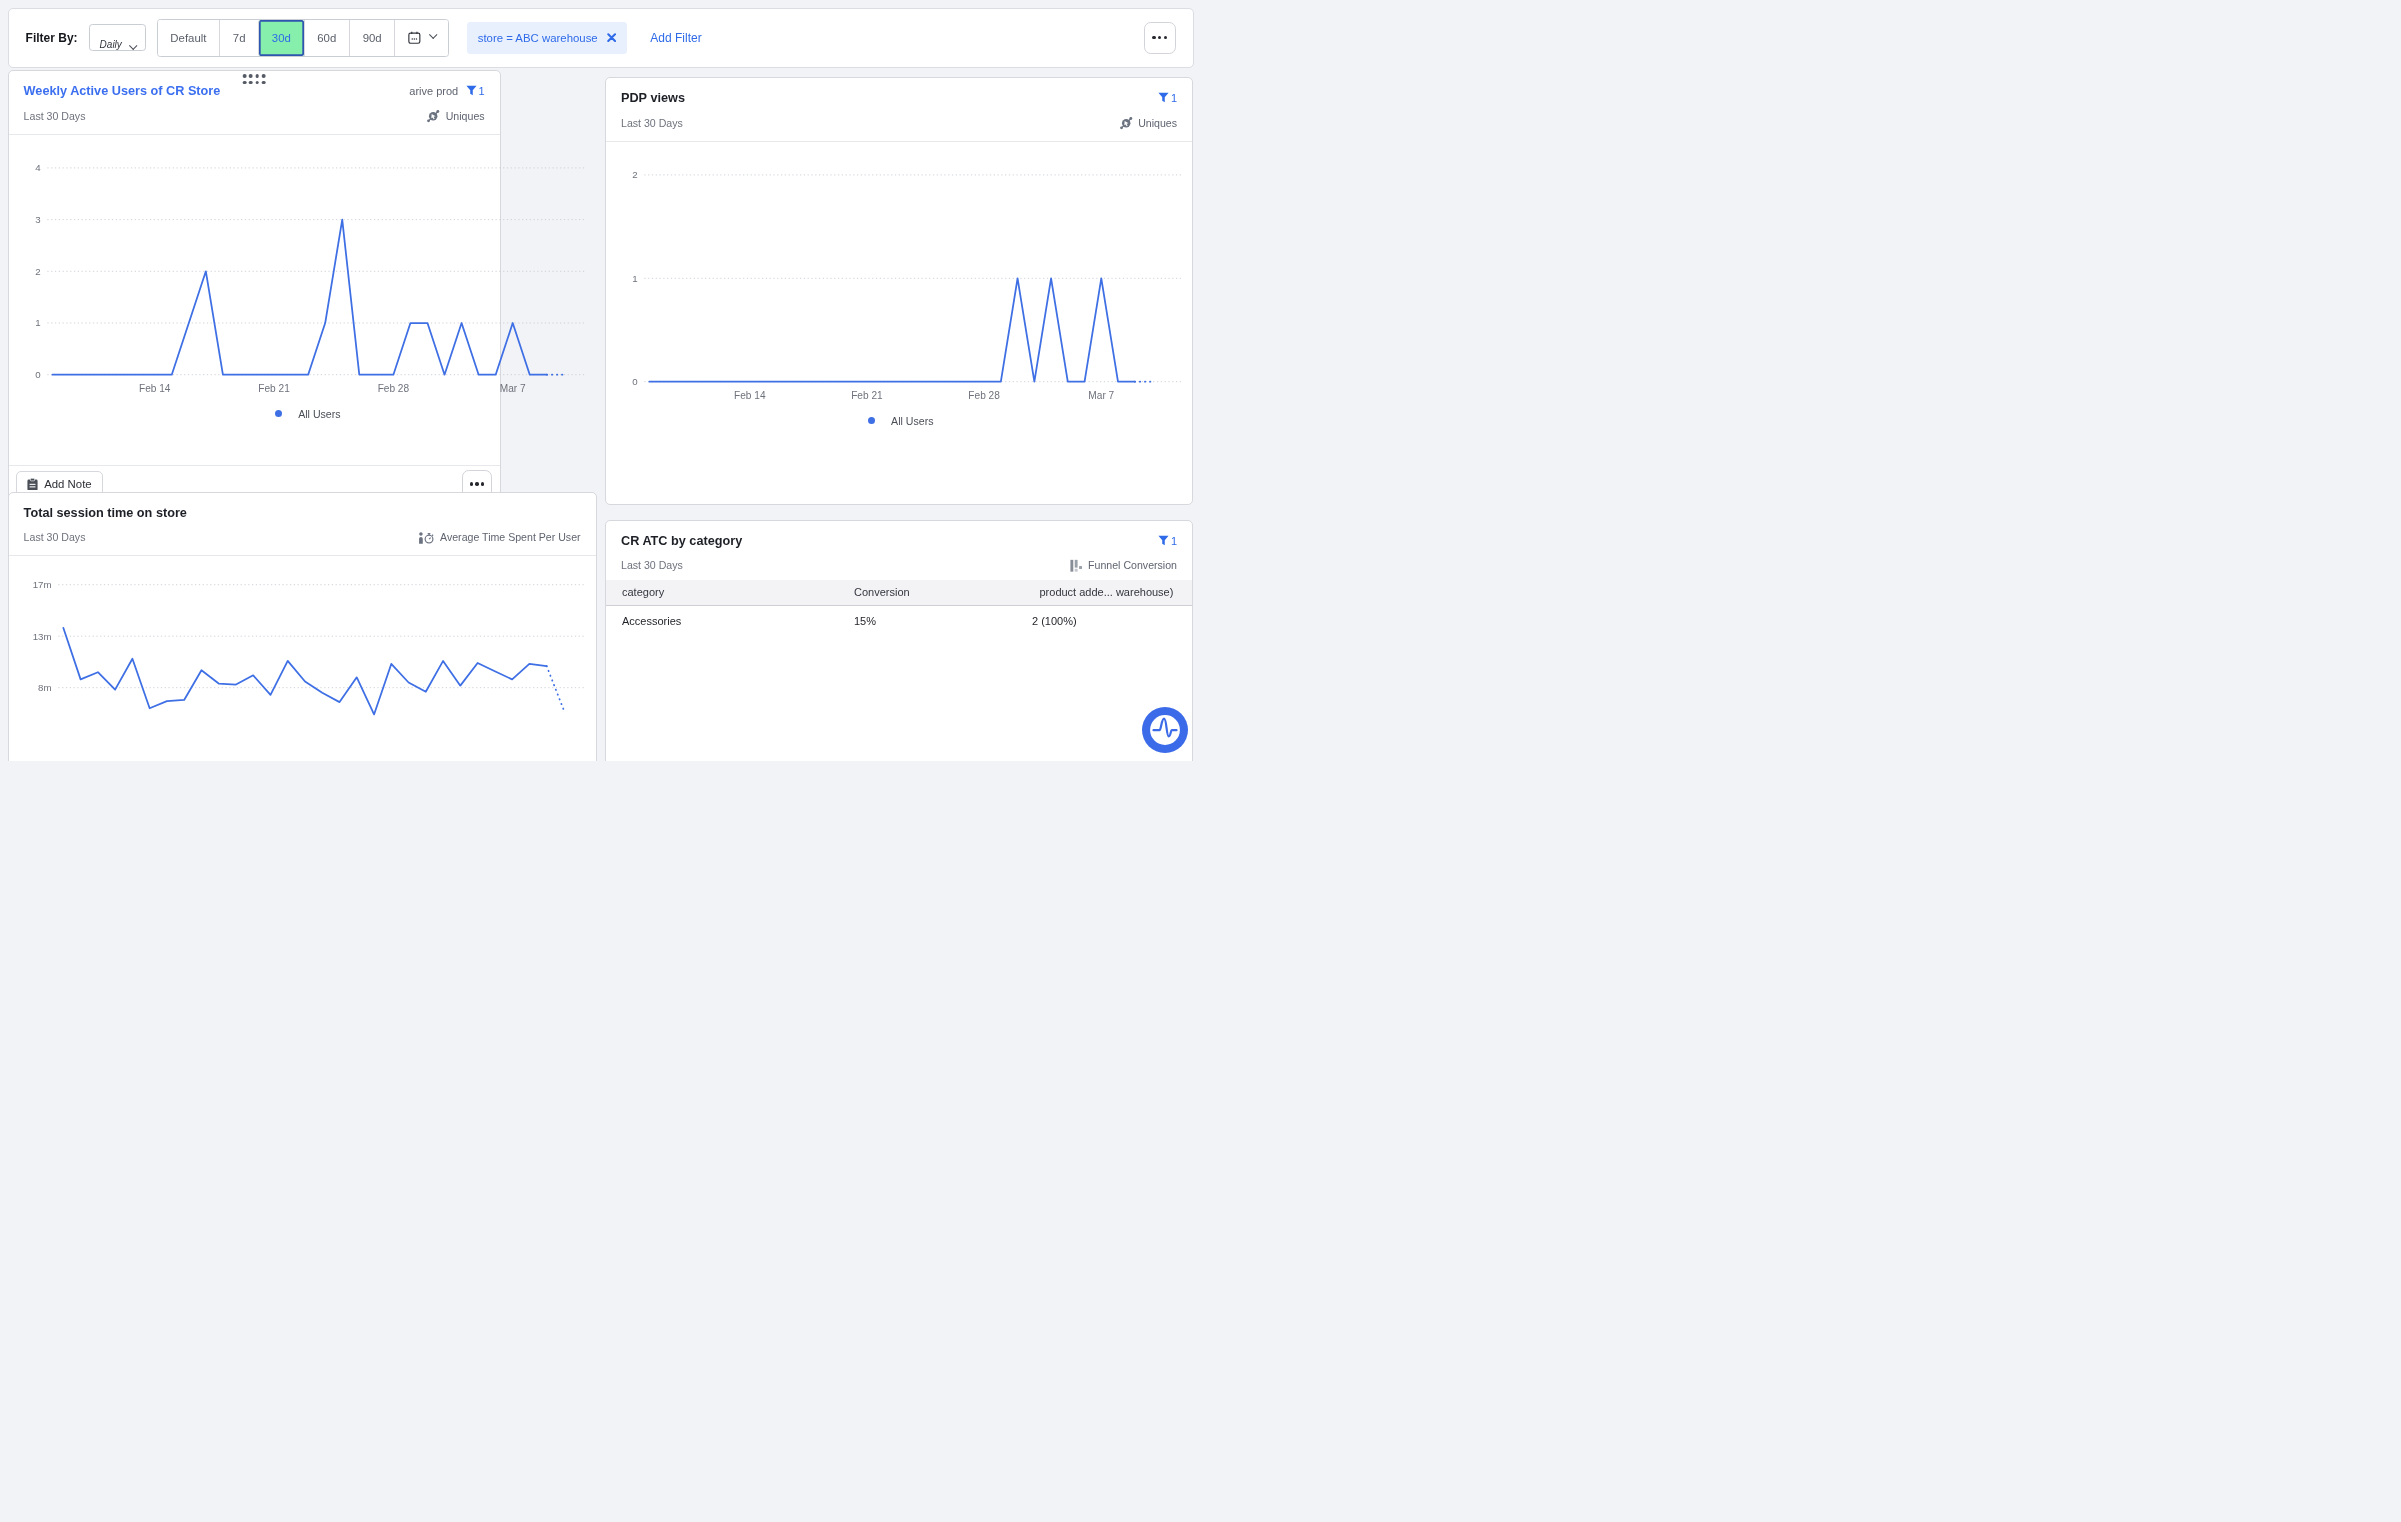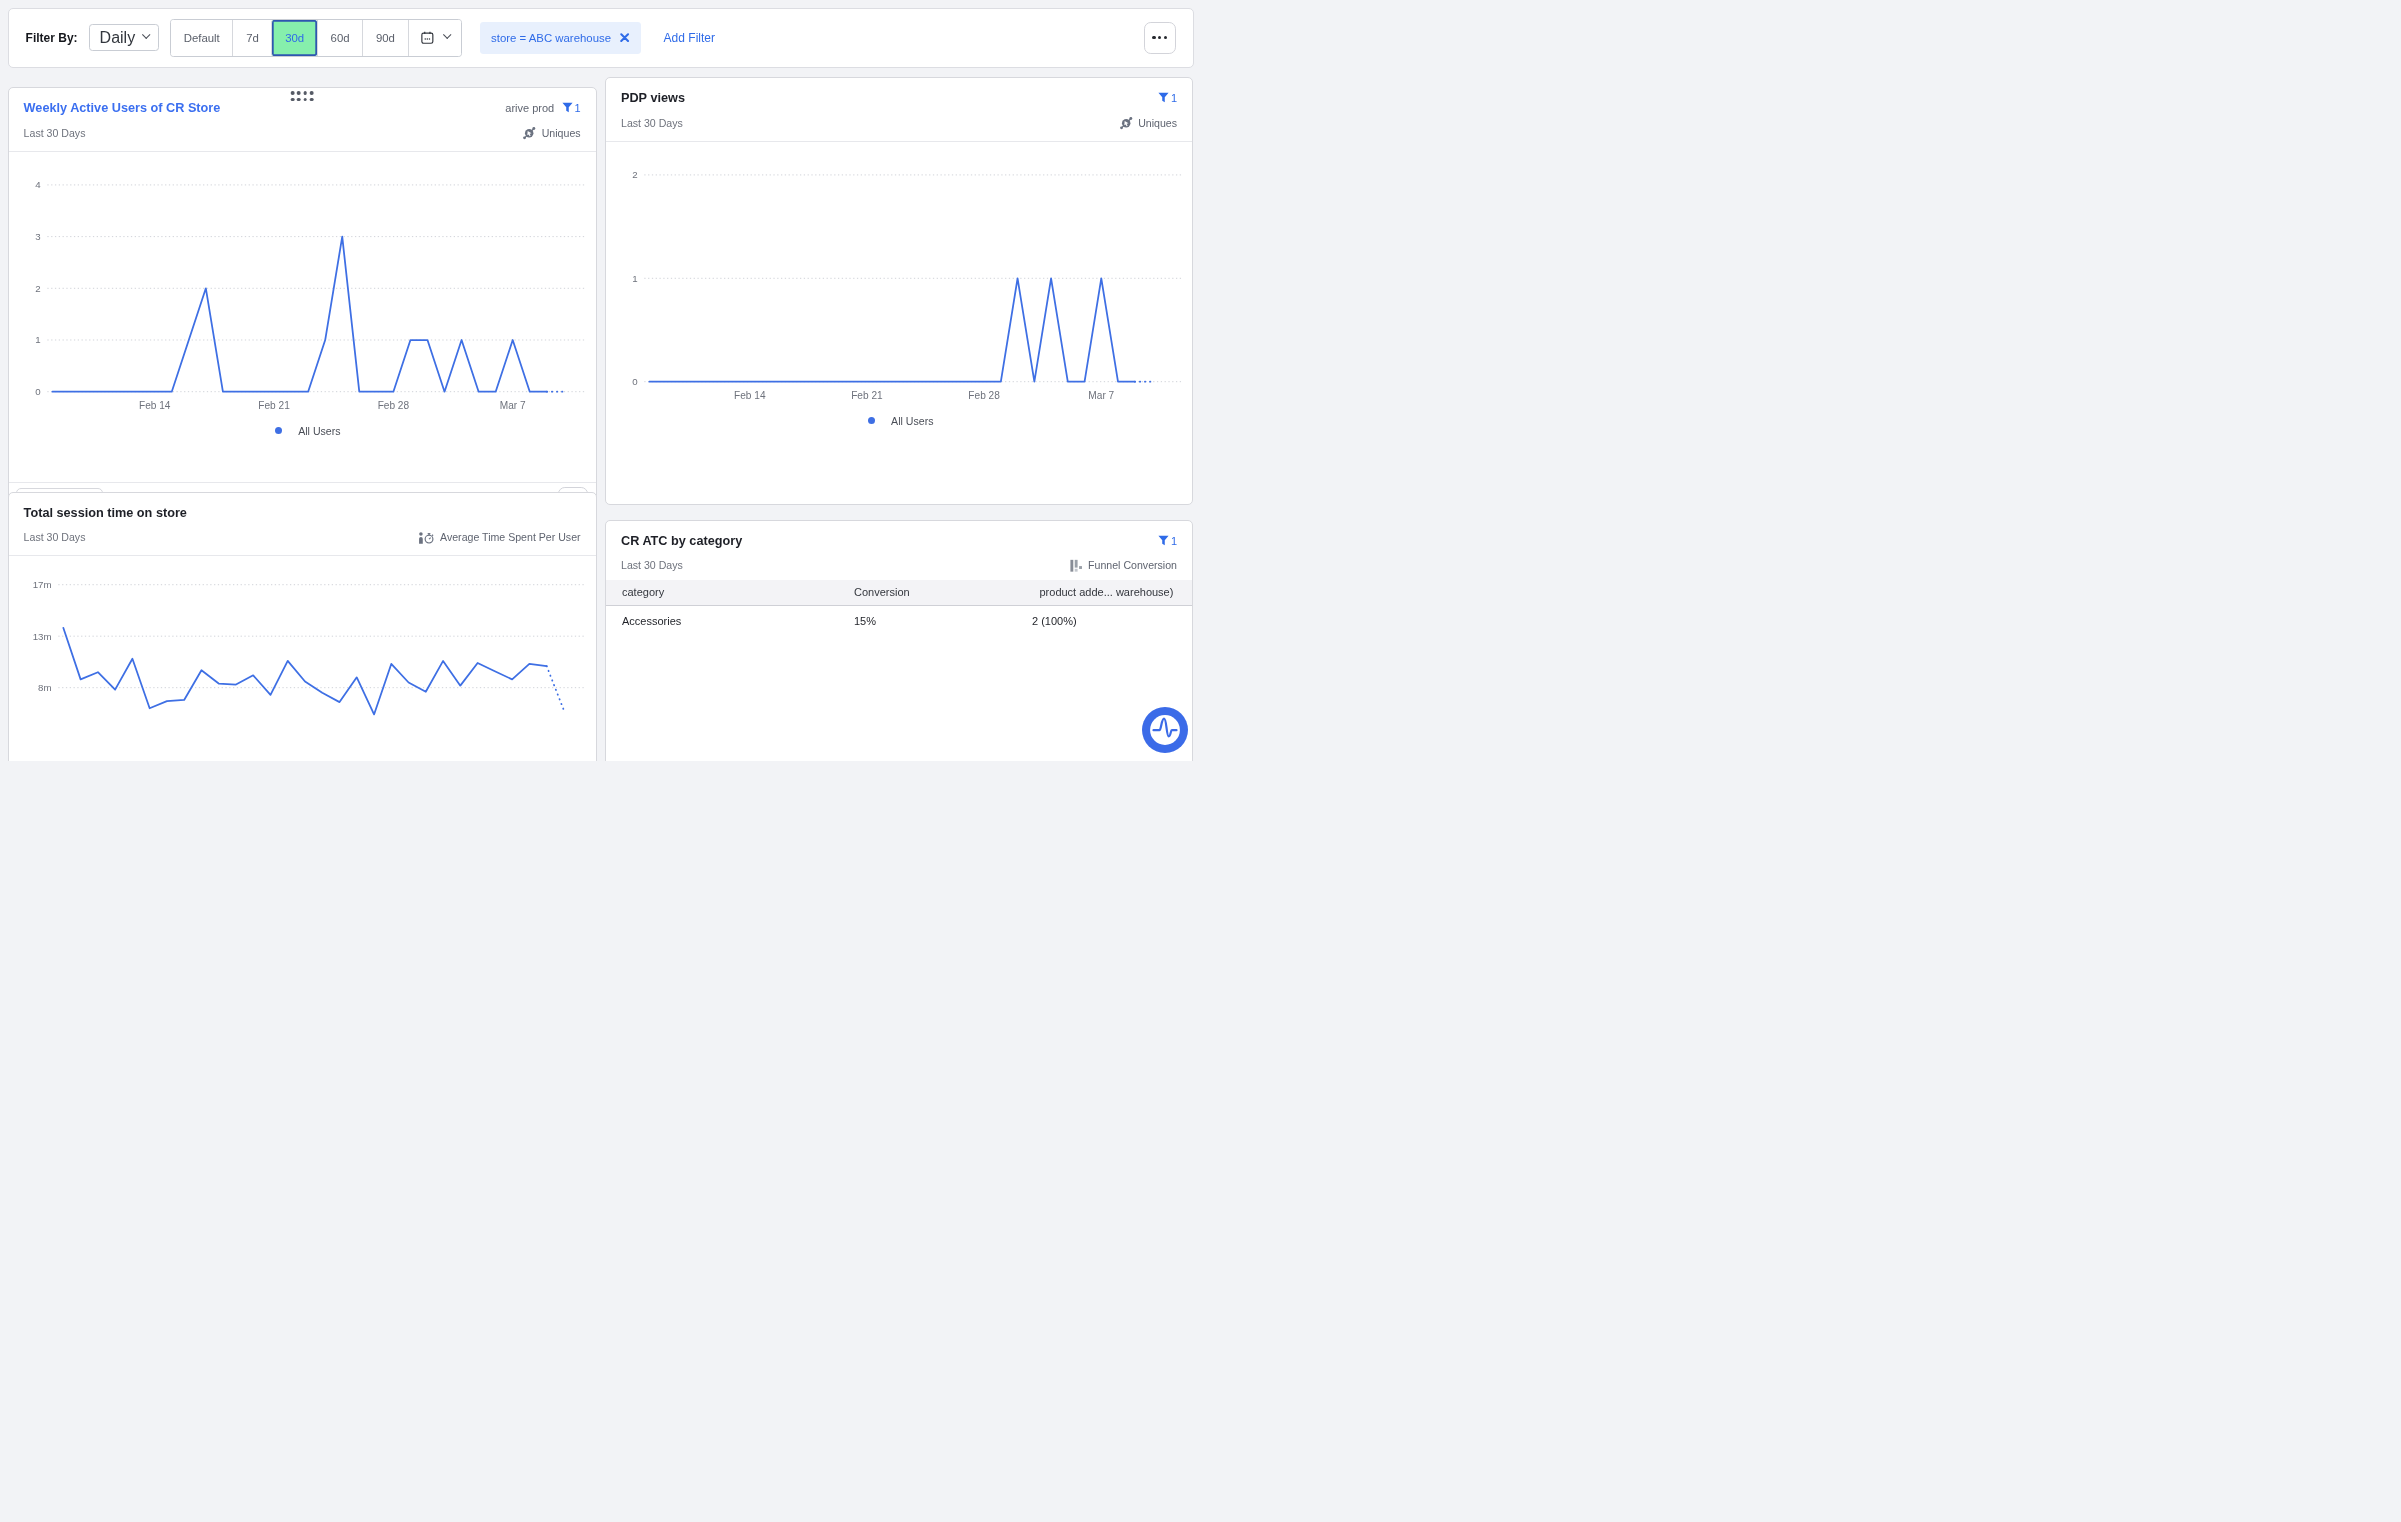--- a/index.html
+++ b/index.html
@@ -13,22 +13,22 @@
 
   
   .filter-bar{
     position:absolute;left:7.6px;top:7.6px;width:1186px;height:60px;
     background:#fff;border:0.8px solid #dcdde2;border-radius:5px;
     display:flex;align-items:center;padding:0 17px;gap:11px;
   }
   .filter-by{font-weight:bold;font-size:12px;color:#15171c;white-space:nowrap;}
   .btn{
     height:27px;background:#fff;border:0.8px solid #c9cdd4;border-radius:3.4px;
-    display:inline-flex;align-items:center;font-size:16px;color:#33373e;
-    padding:0 10px;cursor:pointer;white-space:nowrap;
+    display:inline-flex;align-items:flex-end;font-size:10px;color:#33373e;
+    padding:0 10px;cursor:pointer;white-space:nowrap;font-style:italic;
   }
   .caret{
     width:6px;height:6px;border-right:1.4px solid #4a4e57;border-bottom:1.4px solid #4a4e57;
     transform:rotate(45deg) translateY(-1.7px);display:inline-block;margin-left:6.8px;margin-top:-3.4px;
   }
   .seg{display:flex;align-items:stretch;height:38px;border:0.8px solid #c9cdd4;border-radius:3.4px;background:#fff;overflow:hidden;}
   .seg .seg-btn{
     border:none;background:#fff;padding:0 12.7px;font-size:11.4px;color:#5a5f6a;
     display:flex;align-items:center;cursor:pointer;border-left:0.8px solid #d6d8dd;white-space:nowrap;
   }
@@ -43,21 +43,21 @@
   .add-filter{color:#2f6be8;font-size:12px;margin-left:12px;cursor:pointer;white-space:nowrap;}
   .more-btn{
     width:32px;height:32px;border:0.8px solid #d3d4da;border-radius:6.8px;background:#fff;
     display:inline-flex;align-items:center;justify-content:center;gap:2.1px;cursor:pointer;
   }
   .more-btn i{width:3.8px;height:3.8px;border-radius:50%;background:#26282e;display:block;}
   .ml-auto{margin-left:auto;}
 
   
   .card{position:absolute;background:#fff;border:0.8px solid #d7d8dd;border-radius:5px;}
-  #card-0{left:7.6px;top:87px;width:589px;height:433px;}
+  #card-0{left:7.6px;top:70px;width:493px;height:433px;}
   #card-1{left:605px;top:77px;width:588px;height:428px;}
   #card-2{left:7.6px;top:492px;width:589px;height:292px;}
   #card-3{left:605px;top:520px;width:588px;height:292px;}
 
   .drag-handle{
     position:absolute;top:3.4px;left:50%;transform:translateX(-50%);
     display:grid;grid-template-columns:repeat(4,3.8px);grid-gap:2.5px;cursor:grab;
   }
   .drag-handle i{width:3.8px;height:3.8px;border-radius:50%;background:#565b66;display:block;}
 

